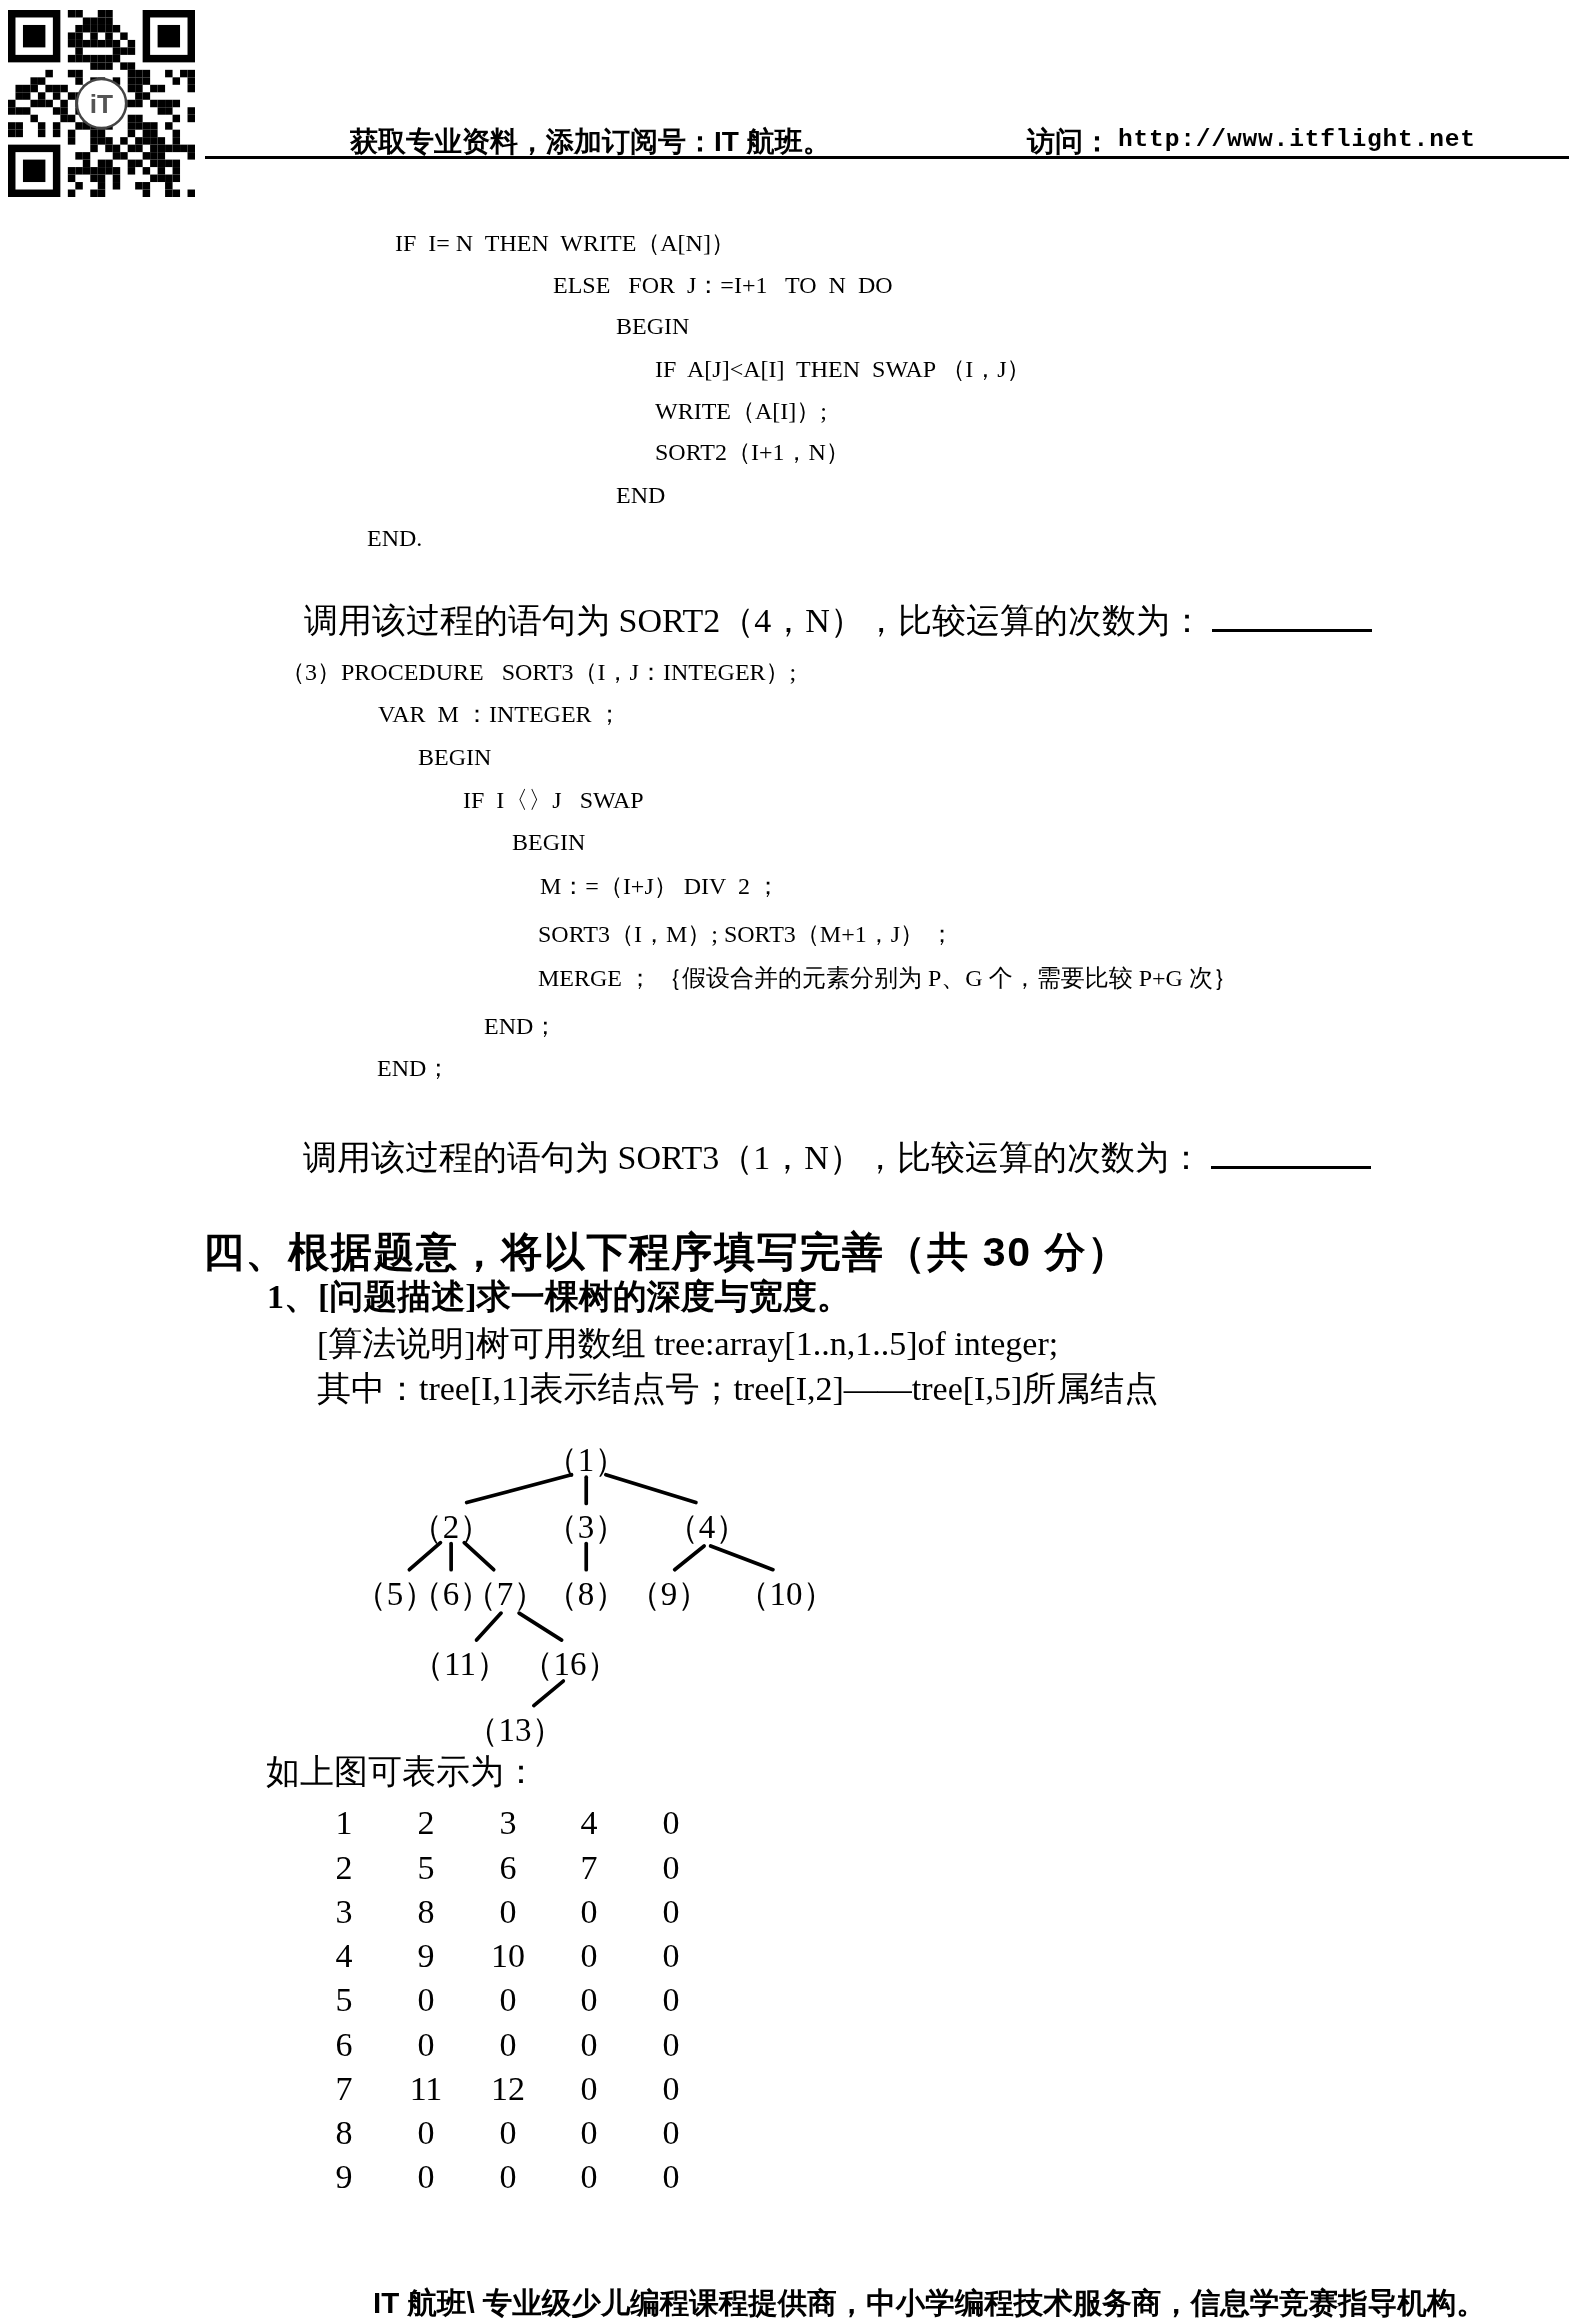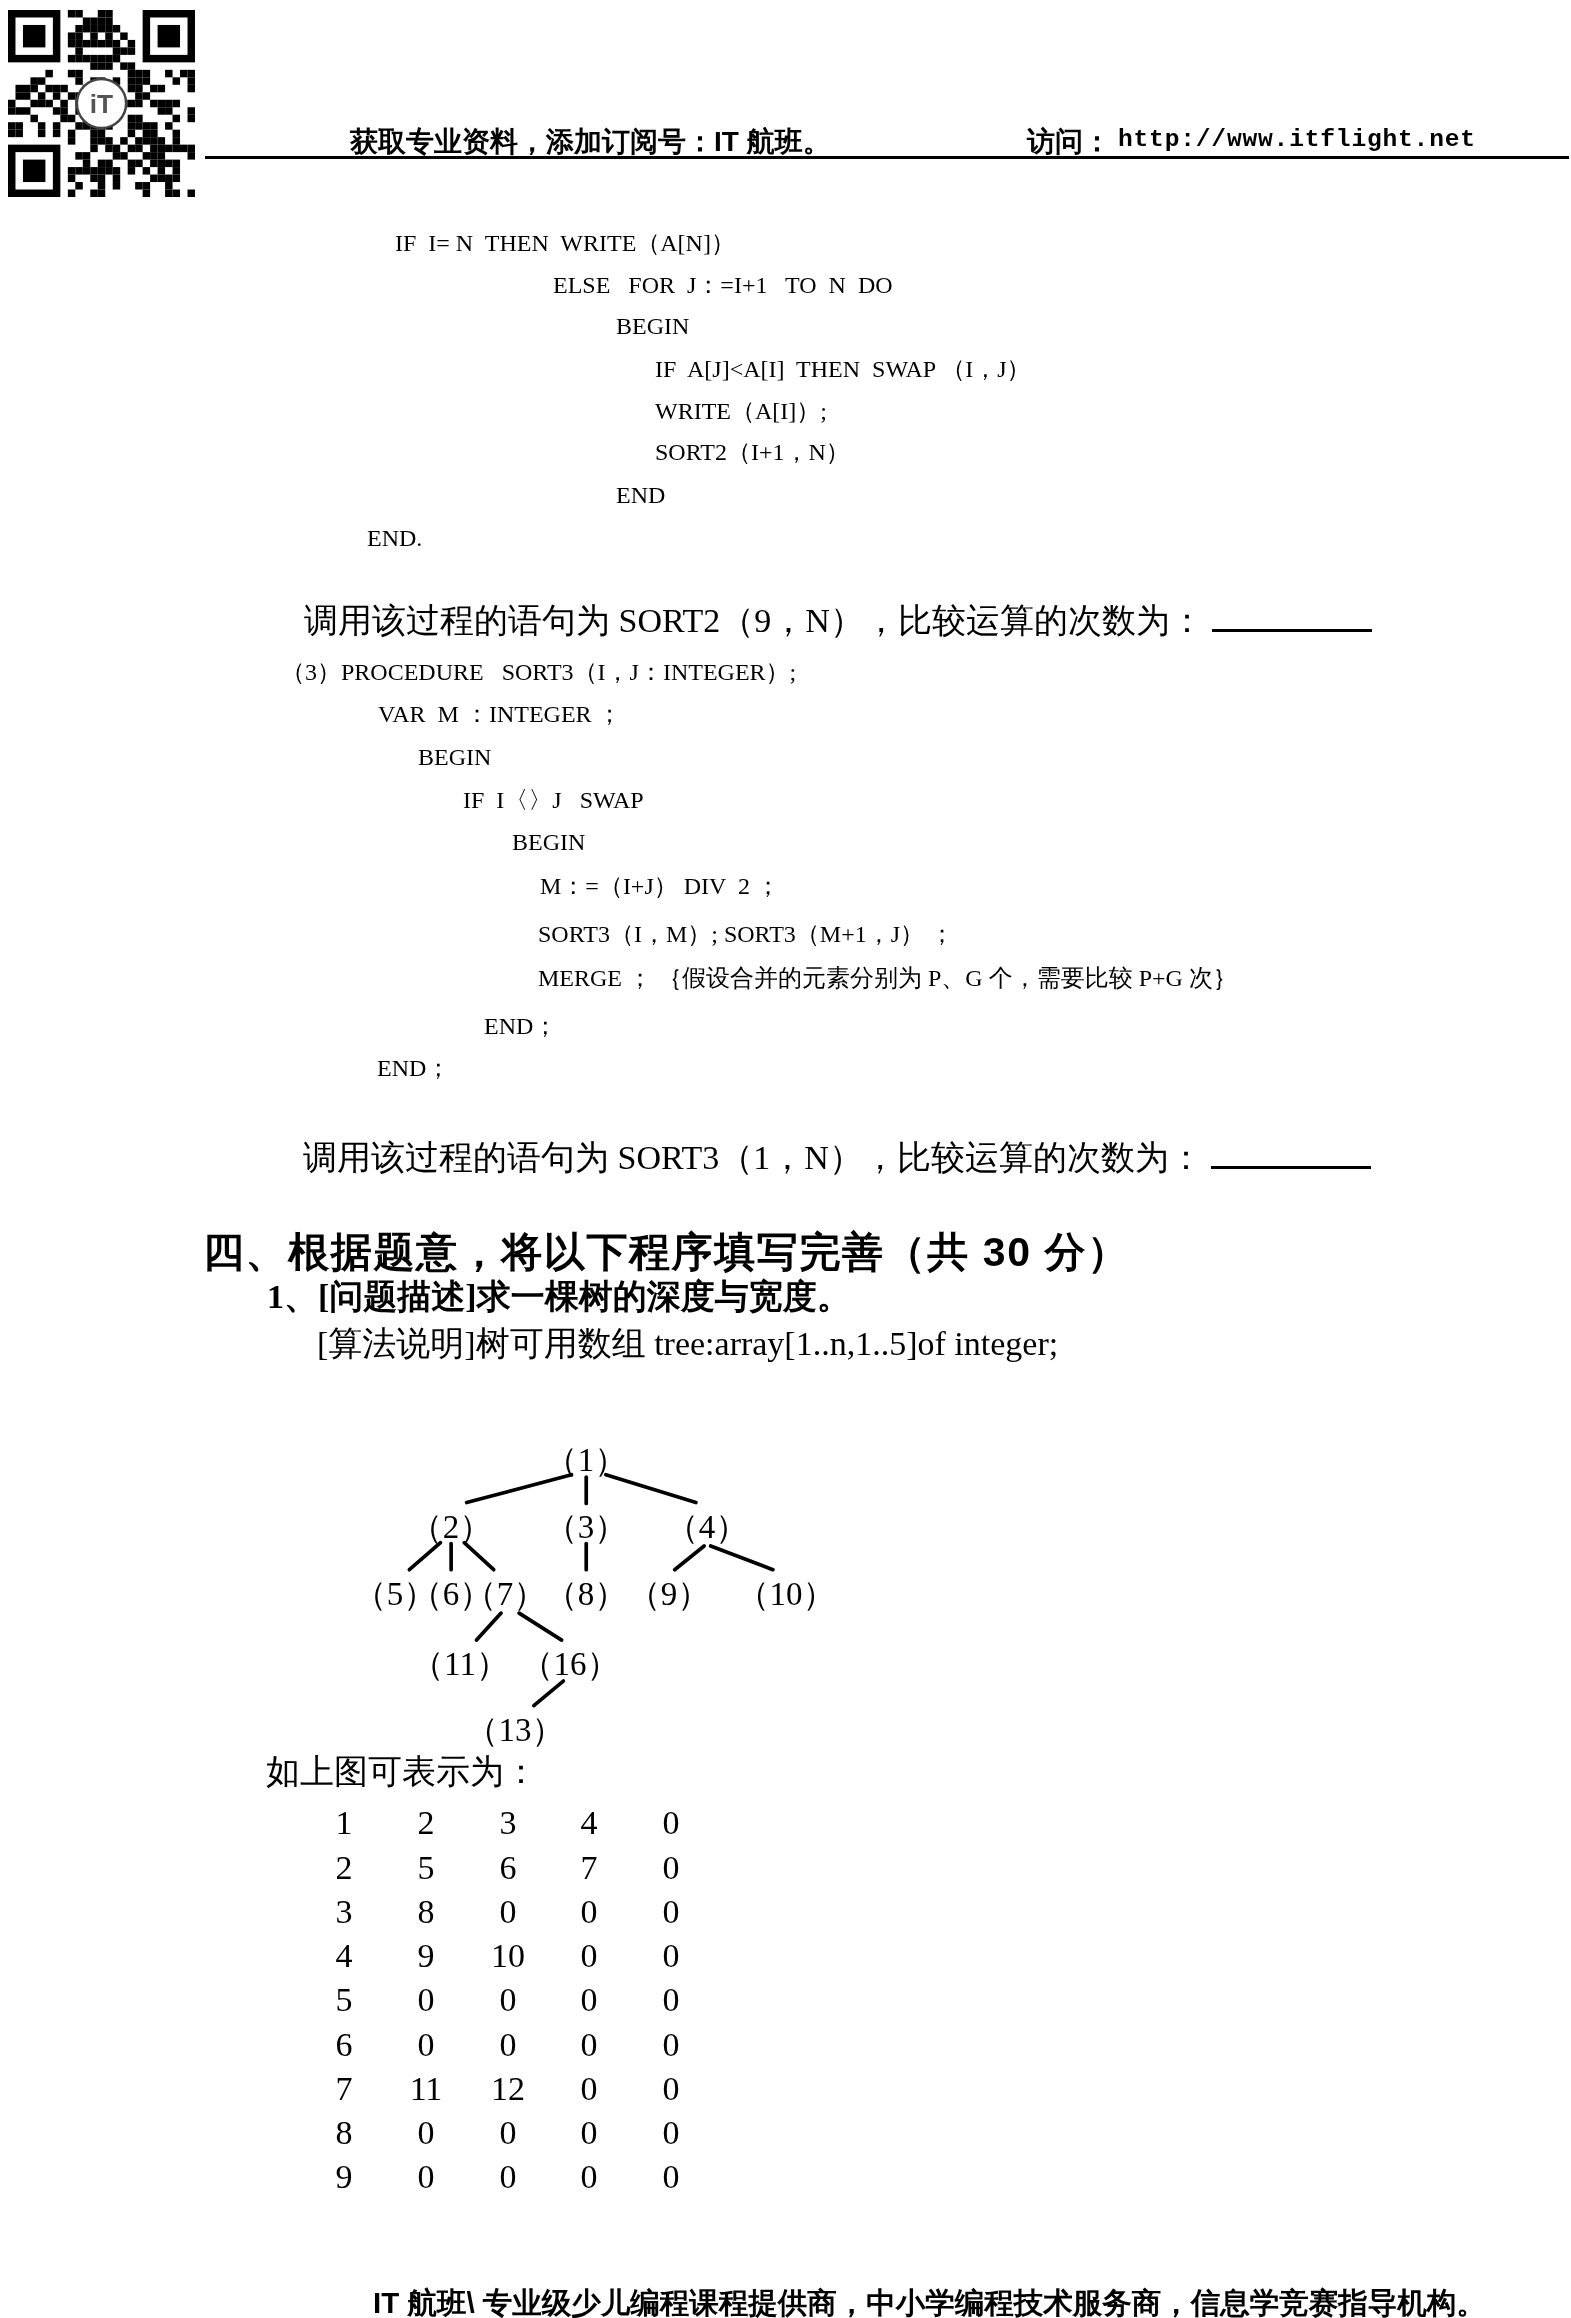--- a/index.html
+++ b/index.html
@@ -304,21 +304,21 @@
       <div class="code-line" style="left: 395px; top: 231px;">IF  I= N  THEN  WRITE（A[N]）</div>
       <div class="code-line" style="left: 553px; top: 273px;">ELSE   FOR  J：=I+1   TO  N  DO</div>
       <div class="code-line" style="left: 616px; top: 314px;">BEGIN</div>
       <div class="code-line" style="left: 655px; top: 357px;">IF  A[J]&lt;A[I]  THEN  SWAP （I，J）</div>
       <div class="code-line" style="left: 655px; top: 399px;">WRITE（A[I]）;</div>
       <div class="code-line" style="left: 655px; top: 440px;">SORT2（I+1，N）</div>
       <div class="code-line" style="left: 616px; top: 483px;">END</div>
       <div class="code-line" style="left: 367px; top: 526px;">END.</div>
     </div>
   <div class="caption" style="left:270px; top:560px;">
-    <span>调用该过程的语句为 SORT2（9，N），比较运算的次数为：</span><span class="blank"></span>
+    <span>调用该过程的语句为 SORT2（4，N），比较运算的次数为：</span><span class="blank"></span>
   </div>
 
   <div id="sort3-block">
       <div class="code-line" style="left: 281px; top: 660px;">（3）PROCEDURE   SORT3（I，J：INTEGER）;</div>
       <div class="code-line" style="left: 378px; top: 702px;">VAR  M ：INTEGER ；</div>
       <div class="code-line" style="left: 418px; top: 745px;">BEGIN</div>
       <div class="code-line" style="left: 463px; top: 788px;">IF  I〈〉J   SWAP</div>
       <div class="code-line" style="left: 512px; top: 830px;">BEGIN</div>
       <div class="code-line" style="left: 540px; top: 874px;">M：=（I+J） DIV  2 ；</div>
       <div class="code-line" style="left: 538px; top: 922px;">SORT3（I，M）; SORT3（M+1，J） ；</div>
@@ -326,20 +326,21 @@
       <div class="code-line" style="left: 484px; top: 1014px;">END；</div>
       <div class="code-line" style="left: 377px; top: 1056px;">END；</div>
     </div>
   <div class="caption" style="left:269px; top:1097px;">
     <span>调用该过程的语句为 SORT3（1，N），比较运算的次数为：</span><span class="blank"></span>
   </div>
 
   <div class="abs sec-heading" style="left:203px; top:1225px;">四、根据题意，将以下程序填写完善（共 30 分）</div>
   <div class="abs item-bold" style="left:267px; top:1274px;">1、[问题描述]求一棵树的深度与宽度。</div>
   <div class="abs body-line" style="left:317px; top:1321px;">[算法说明]树可用数组 tree:array[1..n,1..5]of integer;</div>
+  <div class="abs body-line" style="left:317px; top:1366px;">其中：tree[I,1]表示结点号；tree[I,2]——tree[I,5]所属结点</div>
 
   <div id="tree-figure">
     <svg class="tree-svg" id="tree-edges" width="1572" height="2319" viewBox="0 0 1920 2832">
         <line x1="698" y1="1801" x2="570" y2="1835" stroke="#000" stroke-width="4.5" stroke-linecap="round"></line>
         <line x1="716" y1="1804" x2="716" y2="1836" stroke="#000" stroke-width="4.5" stroke-linecap="round"></line>
         <line x1="740" y1="1801" x2="850" y2="1835" stroke="#000" stroke-width="4.5" stroke-linecap="round"></line>
         <line x1="538" y1="1884" x2="500" y2="1917" stroke="#000" stroke-width="4.5" stroke-linecap="round"></line>
         <line x1="551" y1="1885" x2="551" y2="1917" stroke="#000" stroke-width="4.5" stroke-linecap="round"></line>
         <line x1="567" y1="1884" x2="603" y2="1917" stroke="#000" stroke-width="4.5" stroke-linecap="round"></line>
         <line x1="716" y1="1885" x2="716" y2="1917" stroke="#000" stroke-width="4.5" stroke-linecap="round"></line>

